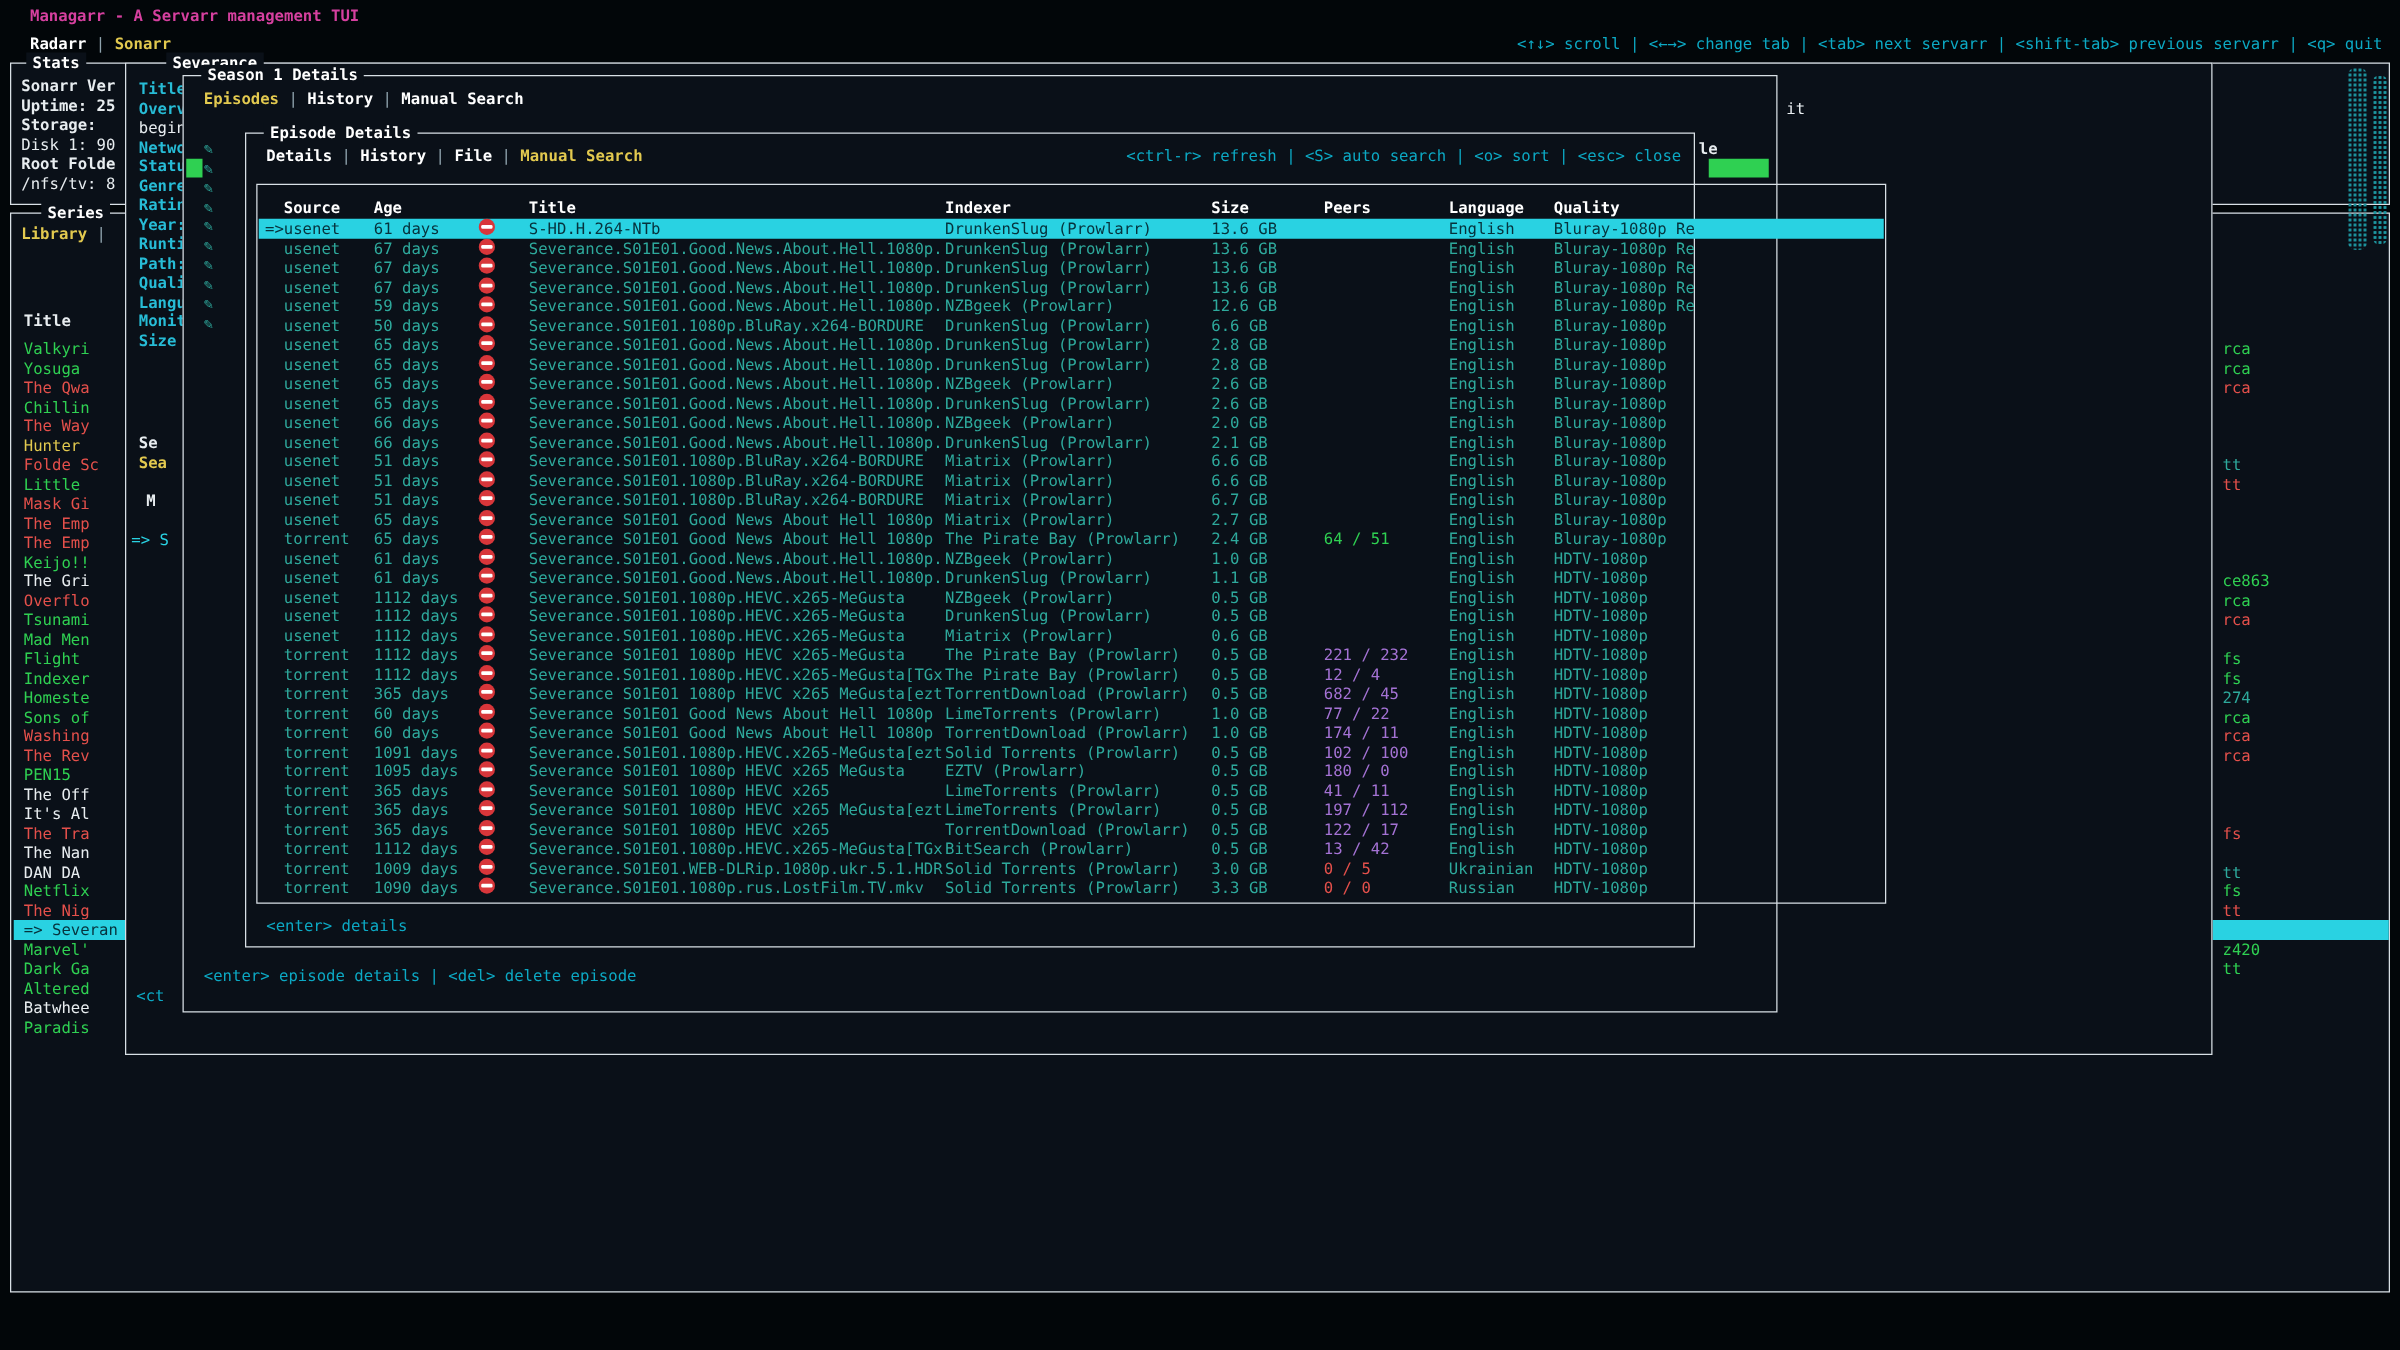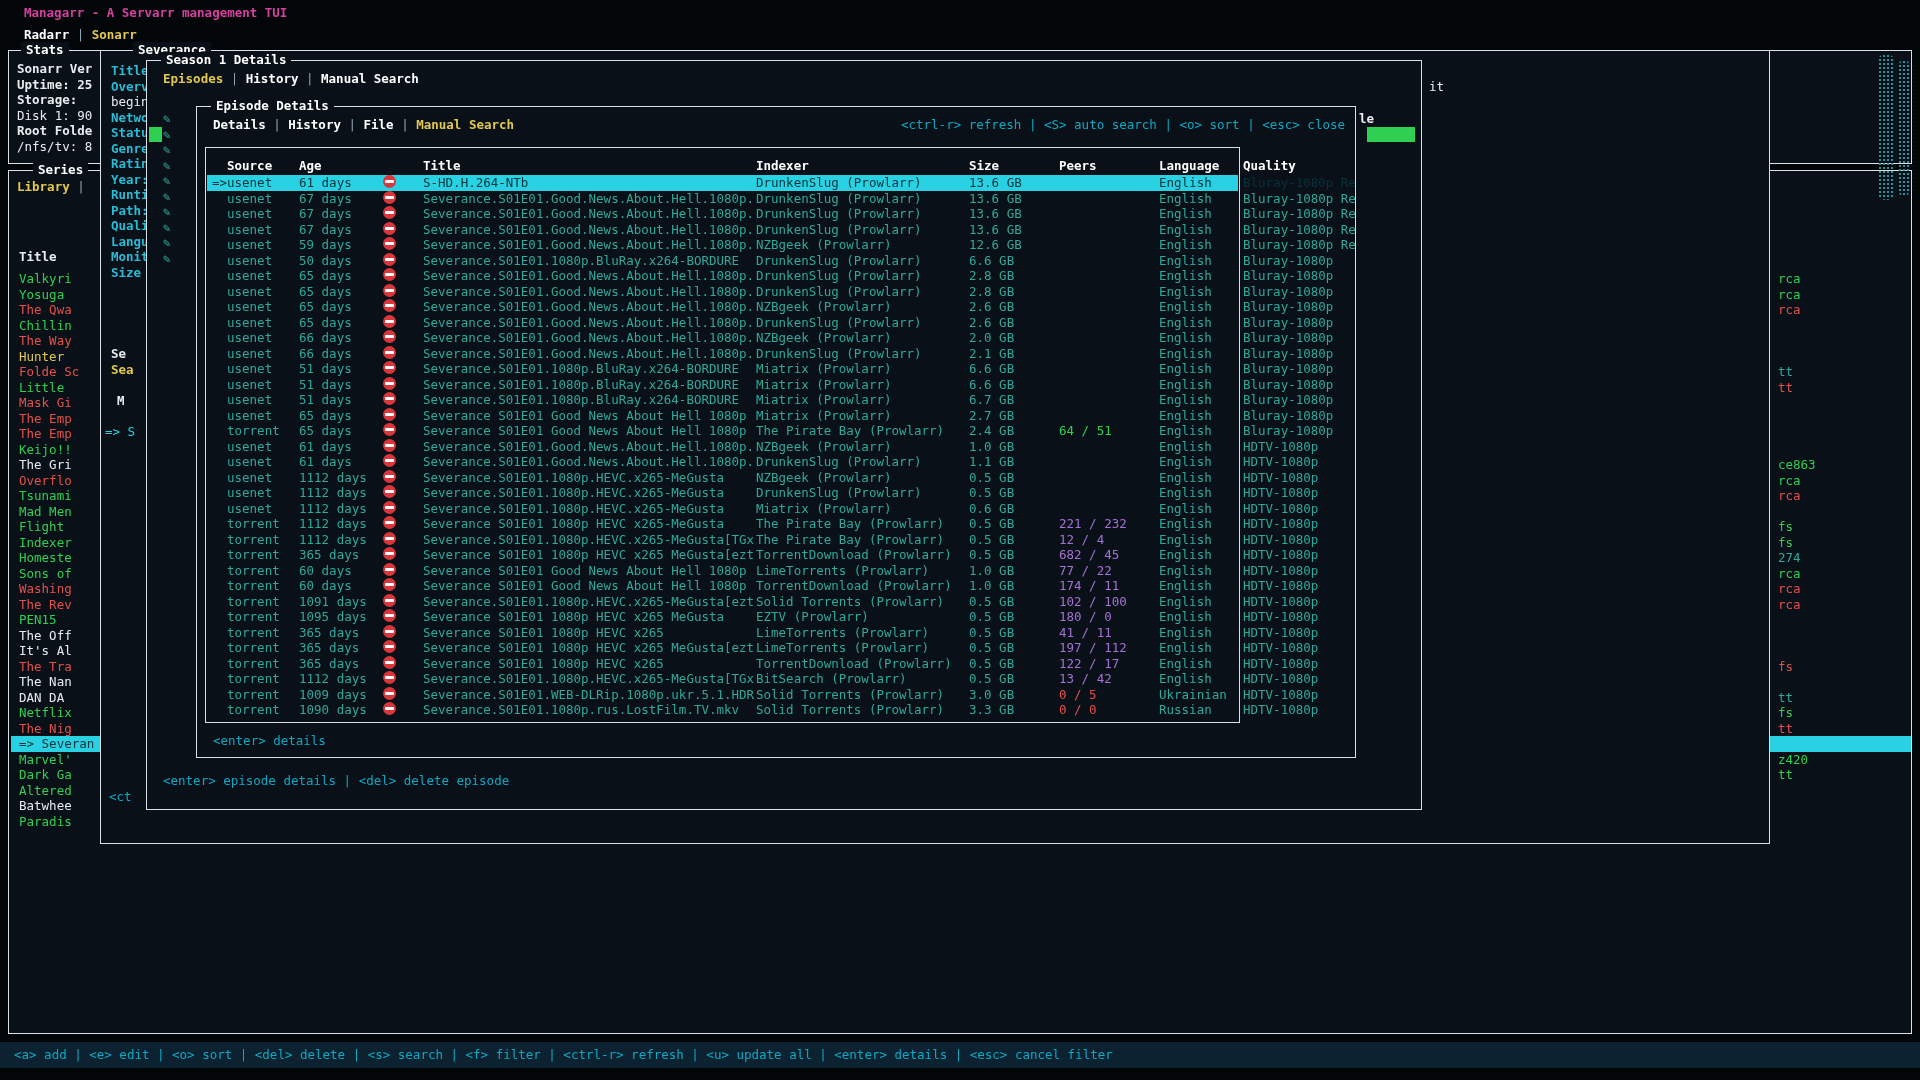--- a/index.html
+++ b/index.html
@@ -35,21 +35,21 @@
   .srow.sel{background:var(--selbg);color:var(--seltext)}
   #series-frags{position:absolute;left:0;top:0;right:0;bottom:0}
   .frag{position:absolute;white-space:pre}
   #details-popup{left:100px;top:50px;width:1670px;height:794px}
   #popup-fields{position:absolute;left:10px;top:12px}
   #season-window{left:146px;top:60px;width:1276px;height:750px}
   #ep-marks{position:absolute;left:16px;top:50px}
   .mark{height:15.5px;color:var(--teal)}
   .gbar{position:absolute;background:var(--green);height:15px}
   #episode-window{left:196px;top:106px;width:1160px;height:652px}
-  #results-box{position:absolute;left:8px;top:40px;width:1035px;height:576px;border:1px solid var(--border)}
+  #results-box{position:absolute;left:8px;top:40px;width:1304px;height:576px;border:1px solid var(--border)}
   .rhead{position:absolute;left:1px;top:10px;right:1px;height:15.5px}
   .rhead span{position:absolute;top:0;color:#fff;font-weight:700;white-space:pre}
   #results-body{position:absolute;left:1px;top:27px;right:1px}
   .rrow{position:relative;height:15.5px}
   .rrow span{position:absolute;top:0;white-space:pre;color:var(--teal)}
   .rrow span.pk-purple{color:var(--purple)} .rrow span.pk-red{color:var(--red)} .rrow span.pk-green{color:var(--green)}
   .rrow.sel{background:var(--selbg)}
   .rrow.sel span{color:var(--seltext)}
   .col-mark{left:5px}.col-src{left:20px}.col-age{left:92px}.col-flag{left:176px}.col-title{left:216px}
   .col-idx{left:549px}.col-size{left:762px}.col-peers{left:852px}.col-lang{left:952px}.col-qual{left:1036px}
@@ -60,20 +60,21 @@
   #footer{position:absolute;left:0;top:1042px;width:1920px;height:26px;background:#0c2230}
   #footer .keys{position:absolute;left:14px;top:5px}
 </style>
 </head>
 <body>
 
 <div id="screen">
 
   <div id="app-title" class="abs">Managarr - A Servarr management TUI</div>
   <div id="app-tabs" class="tabbar"><span class="tab">Radarr</span><span class="sep"> | </span><span class="tab sel">Sonarr</span></div>
+  <div id="header-keys" class="abs keys">&lt;↑↓&gt; scroll | &lt;←→&gt; change tab | &lt;tab&gt; next servarr | &lt;shift-tab&gt; previous servarr | &lt;q&gt; quit</div>
 
   <div id="stats-panel" class="panel">
     <div class="ptitle" style="left:12px">Stats</div>
     <div id="stats-lines">
         <div class="line c-white bold">Sonarr Ver</div>
         <div class="line c-white bold">Uptime: 25</div>
         <div class="line c-white bold">Storage:</div>
         <div class="line c-white">Disk 1: 90</div>
         <div class="line c-white bold">Root Folde</div>
         <div class="line c-white">/nfs/tv: 8</div>
@@ -576,17 +577,14 @@
             <span class="col-size">3.3 GB</span>
             <span class="col-peers pk-red">0 / 0</span>
             <span class="col-lang">Russian</span>
             <span class="col-qual">HDTV-1080p</span>
           </div>
         </div>
     </div>
     <div class="abs keys" style="left:16px;top:626px">&lt;enter&gt; details</div>
   </div>
 
-  <div id="footer">
-    <div class="keys">&lt;a&gt; add | &lt;e&gt; edit | &lt;o&gt; sort | &lt;del&gt; delete | &lt;s&gt; search | &lt;f&gt; filter | &lt;ctrl-r&gt; refresh | &lt;u&gt; update all | &lt;enter&gt; details | &lt;esc&gt; cancel filter</div>
-  </div>
 
 </div>
 
 </body></html>

